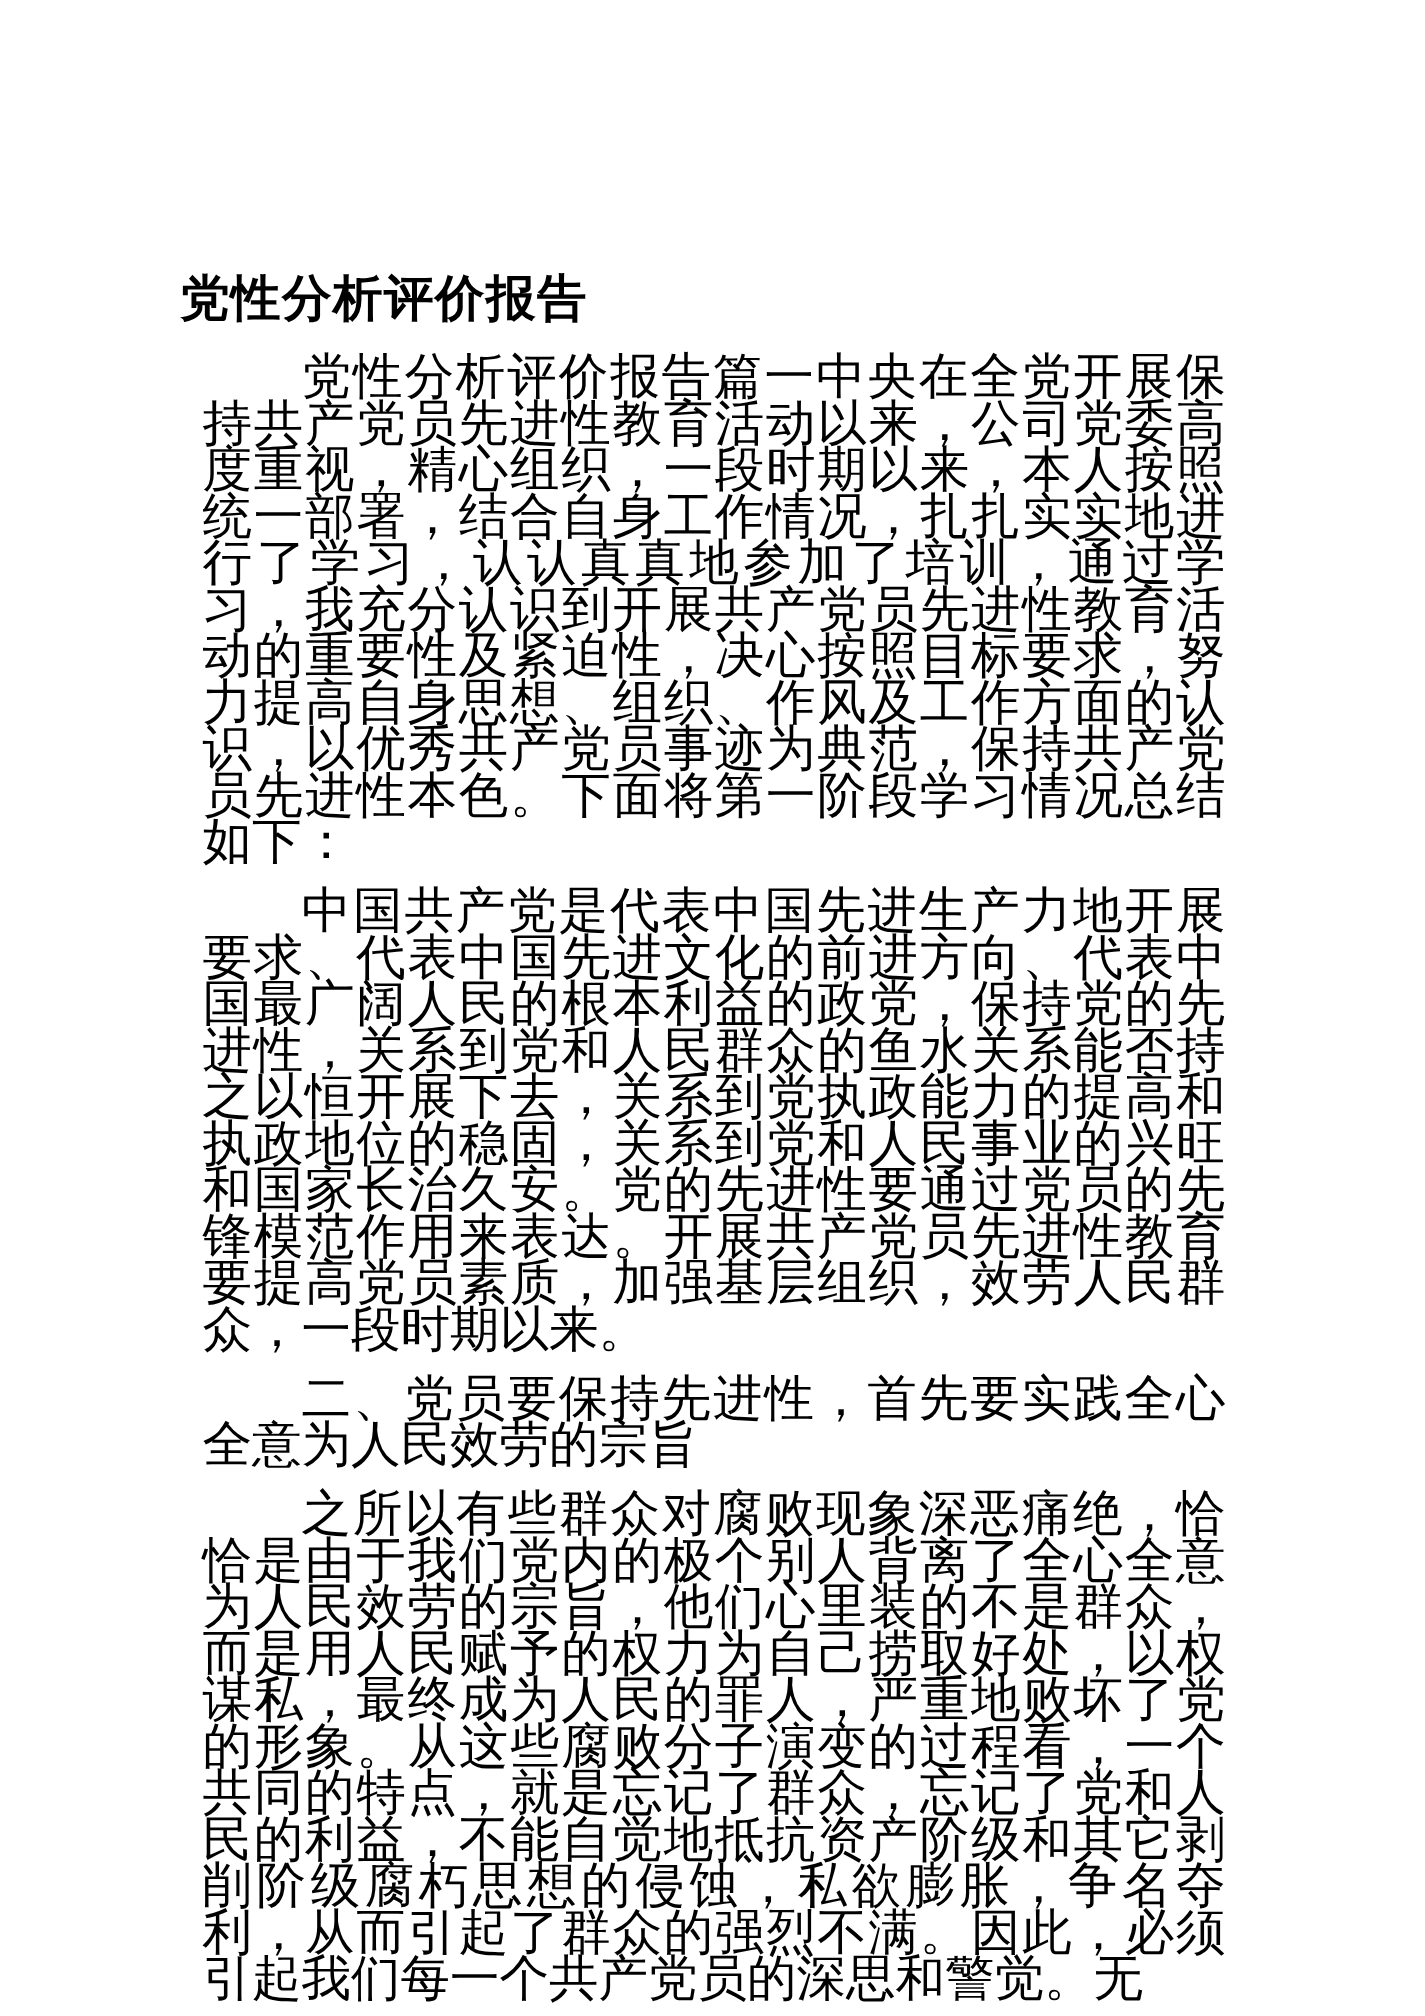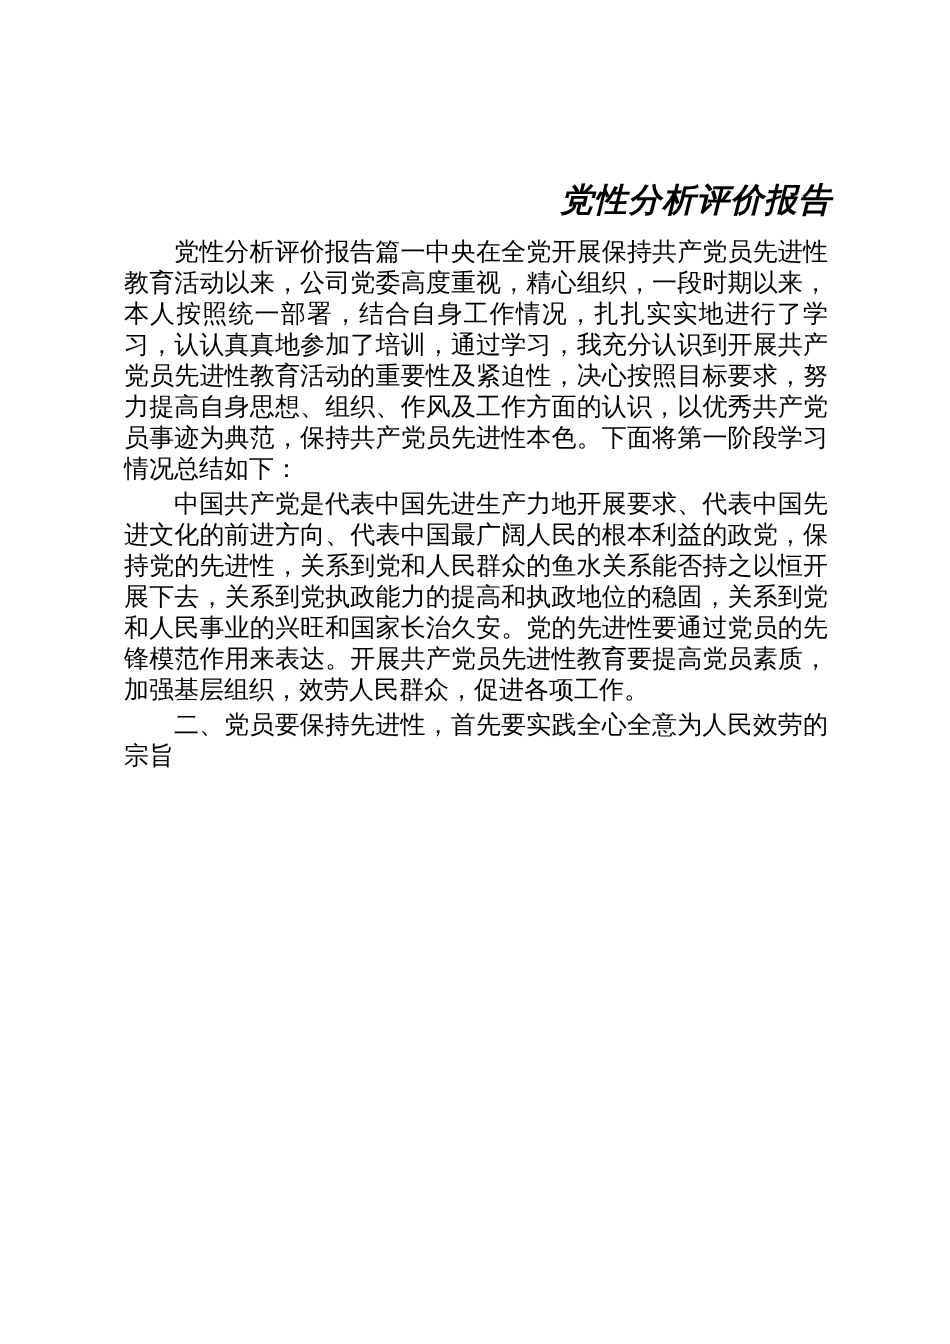--- a/index.html
+++ b/index.html
@@ -13,44 +13,44 @@
       height: 1344px;
       box-sizing: border-box;
       background: #ffffff;
       color: #000000;
       padding: 178px 118px 60px 120px;
       font-family: "Liberation Serif", "DejaVu Serif", serif;
       overflow: hidden;
     }
     .doc-title {
       margin: 0 0 14px 0;
-      text-align: right;
+      text-align: left;
       font-size: 33px;
       line-height: 44px;
       font-weight: bold;
       letter-spacing: 1px;
-      font-style: italic;
     }
     .doc-para {
-      margin: 4px;
-      font-size: 25px;
+      margin: 15px;
+      font-size: 33px;
       line-height: 31px;
       text-align: justify;
       text-justify: inter-ideograph;
       text-indent: 2em;
       word-break: break-all;
     }
   </style>
 </head>
 <body>
 
 <div class="page">
   <h1 class="doc-title">党性分析评价报告</h1>
 
   <p class="doc-para">党性分析评价报告篇一中央在全党开展保持共产党员先进性教育活动以来，公司党委高度重视，精心组织，一段时期以来，本人按照统一部署，结合自身工作情况，扎扎实实地进行了学习，认认真真地参加了培训，通过学习，我充分认识到开展共产党员先进性教育活动的重要性及紧迫性，决心按照目标要求，努力提高自身思想、组织、作风及工作方面的认识，以优秀共产党员事迹为典范，保持共产党员先进性本色。下面将第一阶段学习情况总结如下：</p>
 
 
-  <p class="doc-para">中国共产党是代表中国先进生产力地开展要求、代表中国先进文化的前进方向、代表中国最广阔人民的根本利益的政党，保持党的先进性，关系到党和人民群众的鱼水关系能否持之以恒开展下去，关系到党执政能力的提高和执政地位的稳固，关系到党和人民事业的兴旺和国家长治久安。党的先进性要通过党员的先锋模范作用来表达。开展共产党员先进性教育要提高党员素质，加强基层组织，效劳人民群众，促进各项工作。</p>
+  <p class="doc-para">中国共产党是代表中国先进生产力地开展要求、代表中国先进文化的前进方向、代表中国最广阔人民的根本利益的政党，保持党的先进性，关系到党和人民群众的鱼水关系能否持之以恒开展下去，关系到党执政能力的提高和执政地位的稳固，关系到党和人民事业的兴旺和国家长治久安。党的先进性要通过党员的先锋模范作用来表达。开展共产党员先进性教育要提高党员素质，加强基层组织，效劳人民群众，一段时期以来。</p>
 
   <p class="doc-para">二、党员要保持先进性，首先要实践全心全意为人民效劳的宗旨</p>
 
 
+  <p class="doc-para">之所以有些群众对腐败现象深恶痛绝，恰恰是由于我们党内的极个别人背离了全心全意为人民效劳的宗旨，他们心里装的不是群众，而是用人民赋予的权力为自己捞取好处，以权谋私，最终成为人民的罪人，严重地败坏了党的形象。从这些腐败分子演变的过程看，一个共同的特点，就是忘记了群众，忘记了党和人民的利益，不能自觉地抵抗资产阶级和其它剥削阶级腐朽思想的侵蚀，私欲膨胀，争名夺利，从而引起了群众的强烈不满。因此，必须引起我们每一个共产党员的深思和警觉。无</p>
 </div>
 
 </body></html>

